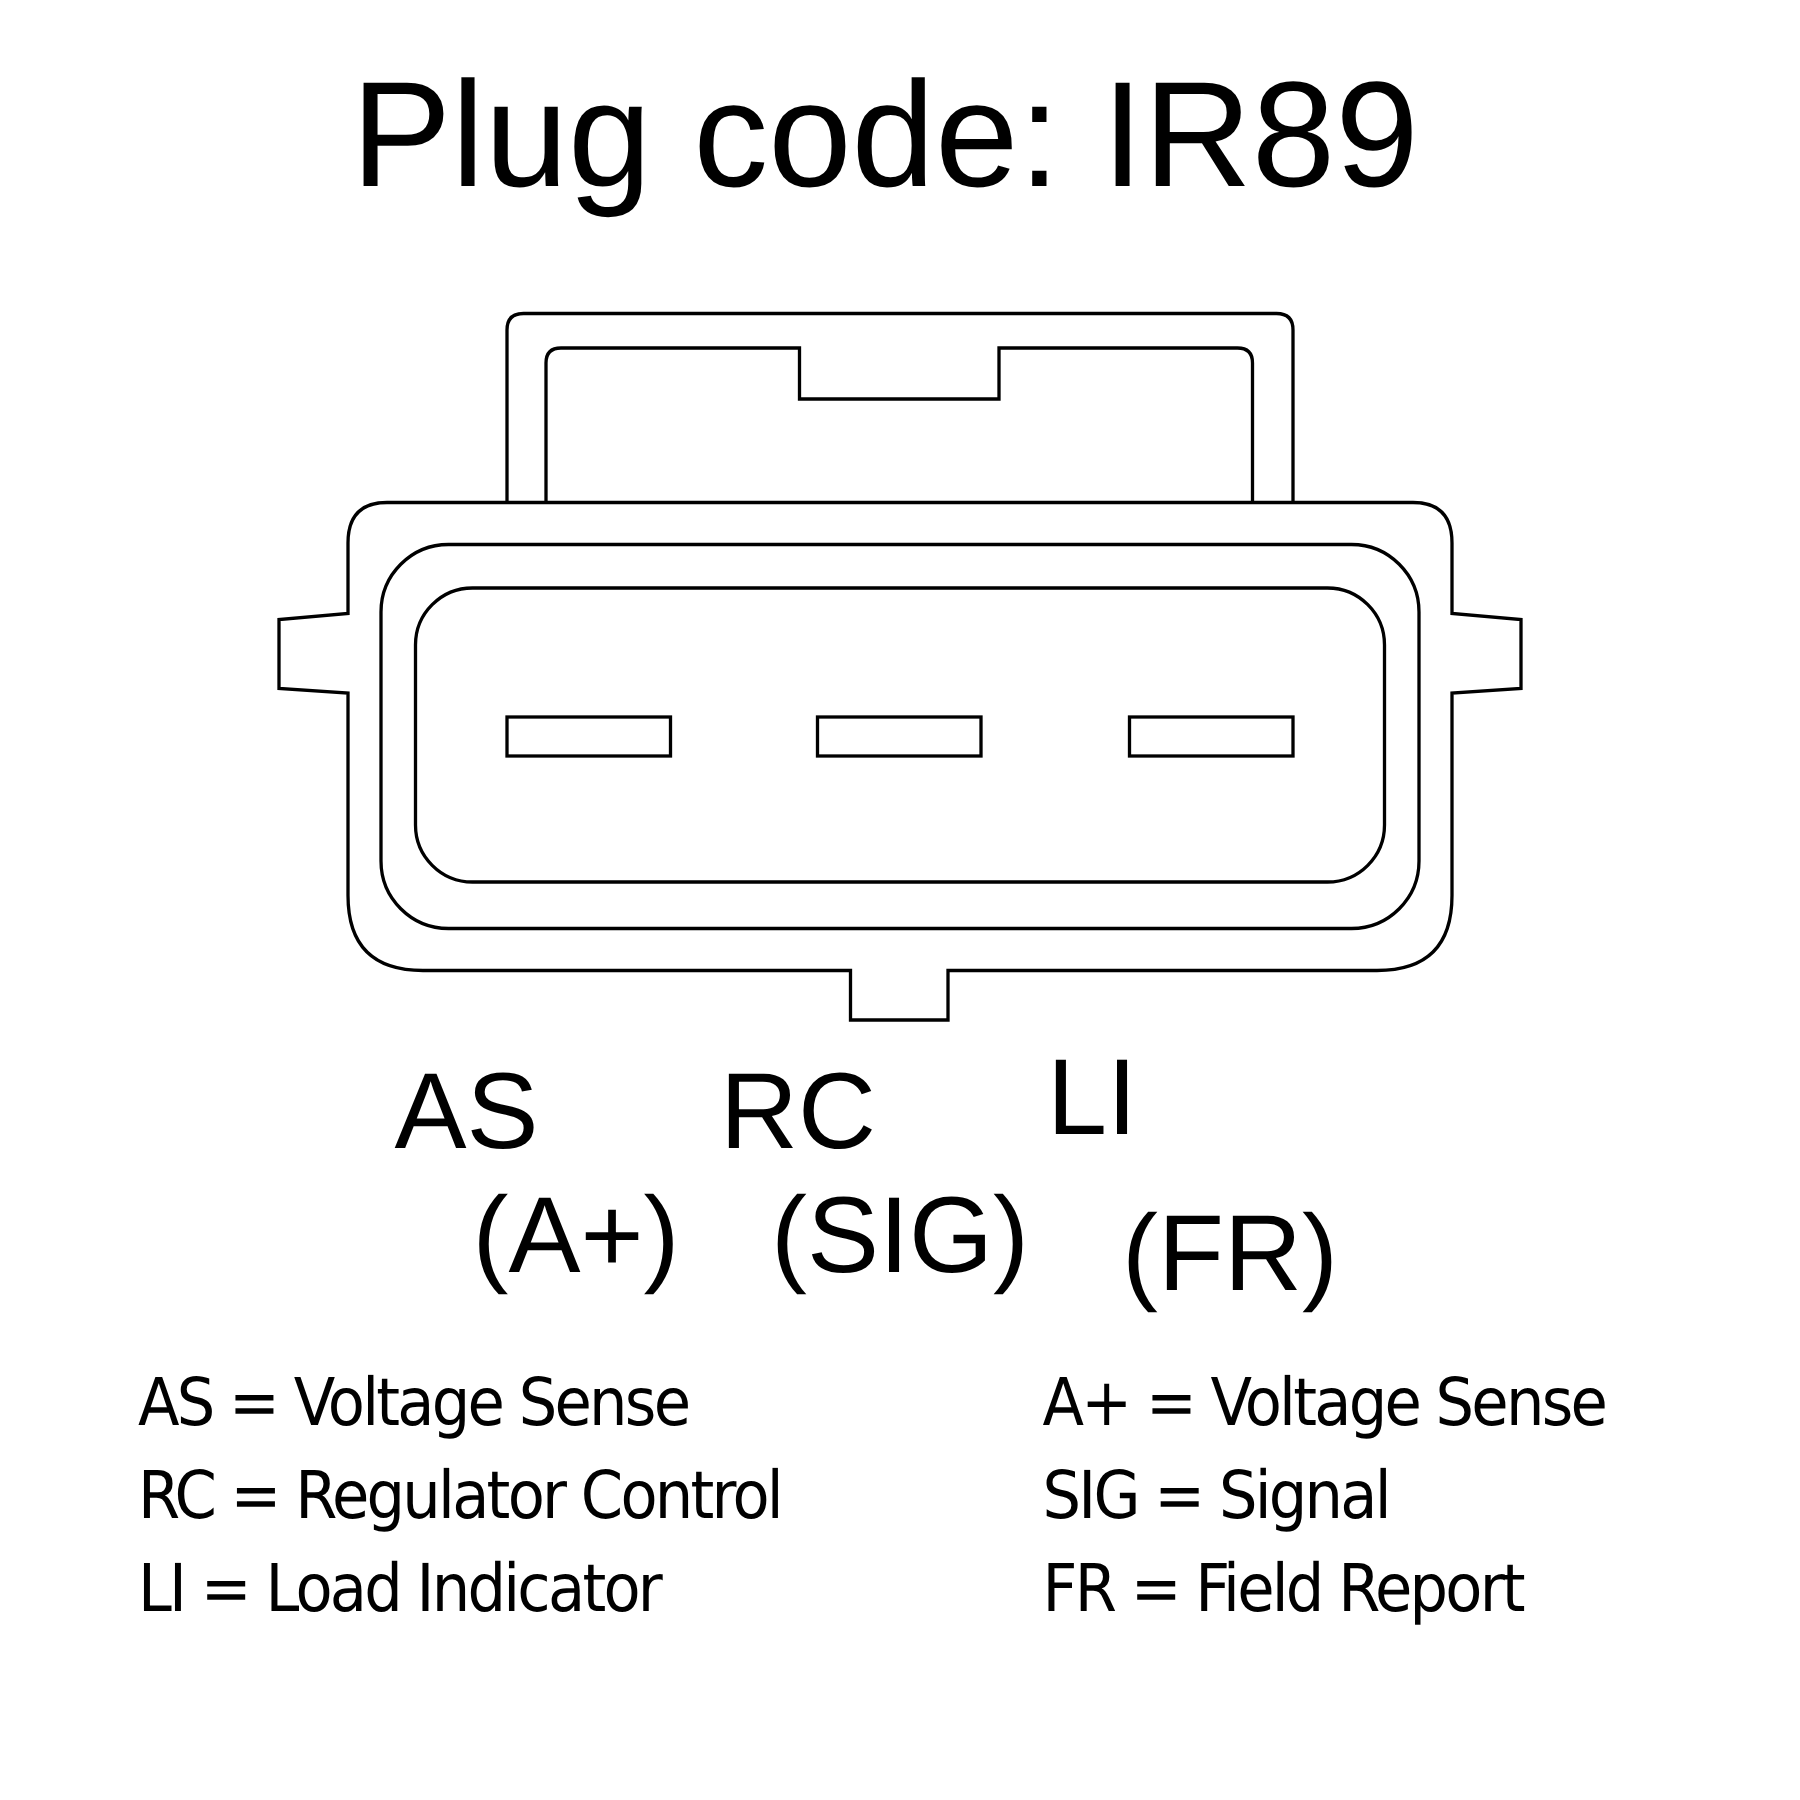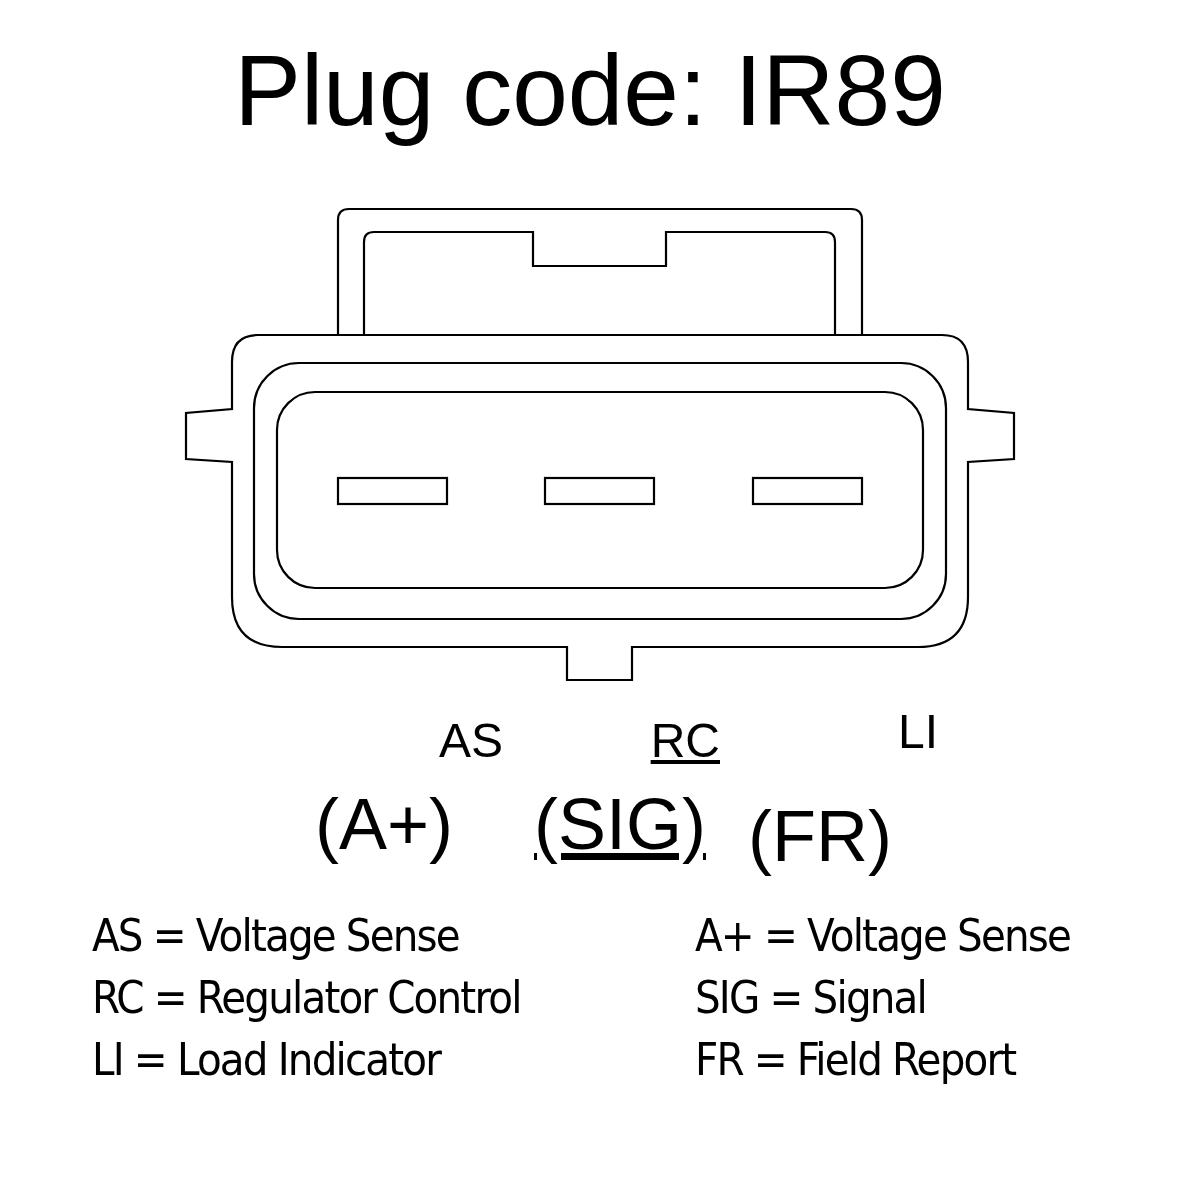--- a/index.html
+++ b/index.html
@@ -1,19 +1,19 @@
 <!DOCTYPE html>
 <html><head>
   <meta charset="utf-8">
   <style>
     html, body { margin: 0; padding: 0; background: #ffffff; }
     body { width: 1200px; height: 1200px; position: relative; overflow: hidden; font-family: "Liberation Sans", sans-serif; color: #000; }
     .title { position: absolute; left: 0; width: 1180px; top: 30px; text-align: center; font-size: 100px; line-height: 120px; }
     svg.connector { position: absolute; left: 0; top: 0; }
-    .pin-label { position: absolute; text-align: right; width: 240px; font-size: 48px; line-height: 72px; }
+    .pin-label { position: absolute; text-align: left; width: 240px; font-size: 72px; line-height: 72px; }
     .pin-sub { position: absolute; text-align: center; width: 260px; font-size: 72px; line-height: 72px; }
     .legend { position: absolute; font-family: "DejaVu Sans", sans-serif; font-size: 44px; line-height: 62px; letter-spacing: -2px; transform: scaleX(0.92); transform-origin: left top; }
     .legend-row { white-space: nowrap; }
   </style>
 </head>
 <body>
 
 <div class="title">Plug code: IR89</div>
 
 <svg class="connector" width="1200" height="1200" viewBox="0 0 1200 1200" fill="none" stroke="#000" stroke-width="2.2">
@@ -25,25 +25,25 @@
 
   <rect x="254" y="363" width="692" height="256" rx="45" ry="45"></rect>
   <rect x="277" y="392" width="646" height="196" rx="38" ry="38"></rect>
 
   <rect x="338" y="478" width="109" height="26"></rect>
   <rect x="545" y="478" width="109" height="26"></rect>
   <rect x="753" y="478" width="109" height="26"></rect>
 </svg>
 
 <div class="pin-label" style="left:263px; top:705px;">AS</div>
-<div class="pin-label" style="left:480px; top:705px;text-decoration:underline;">RC</div>
+<div class="pin-label" style="left:480px; top:705px;">RC</div>
 <div class="pin-label" style="left:698px; top:696px;">LI</div>
 
 <div class="pin-sub" style="left:254px; top:788px;">(A+)</div>
-<div class="pin-sub" style="left:490px; top:788px;text-decoration:underline;">(SIG)</div>
+<div class="pin-sub" style="left:470px; top:788px;">(SIG)</div>
 <div class="pin-sub" style="left:690px; top:800px;">(FR)</div>
 
 <div class="legend" style="left:92px; top:905px;">
   <div class="legend-row">AS = Voltage Sense</div>
   <div class="legend-row">RC = Regulator Control</div>
   <div class="legend-row">LI = Load Indicator</div>
 </div>
 
 <div class="legend" style="left:695px; top:905px;">
   <div class="legend-row">A+ = Voltage Sense</div>

